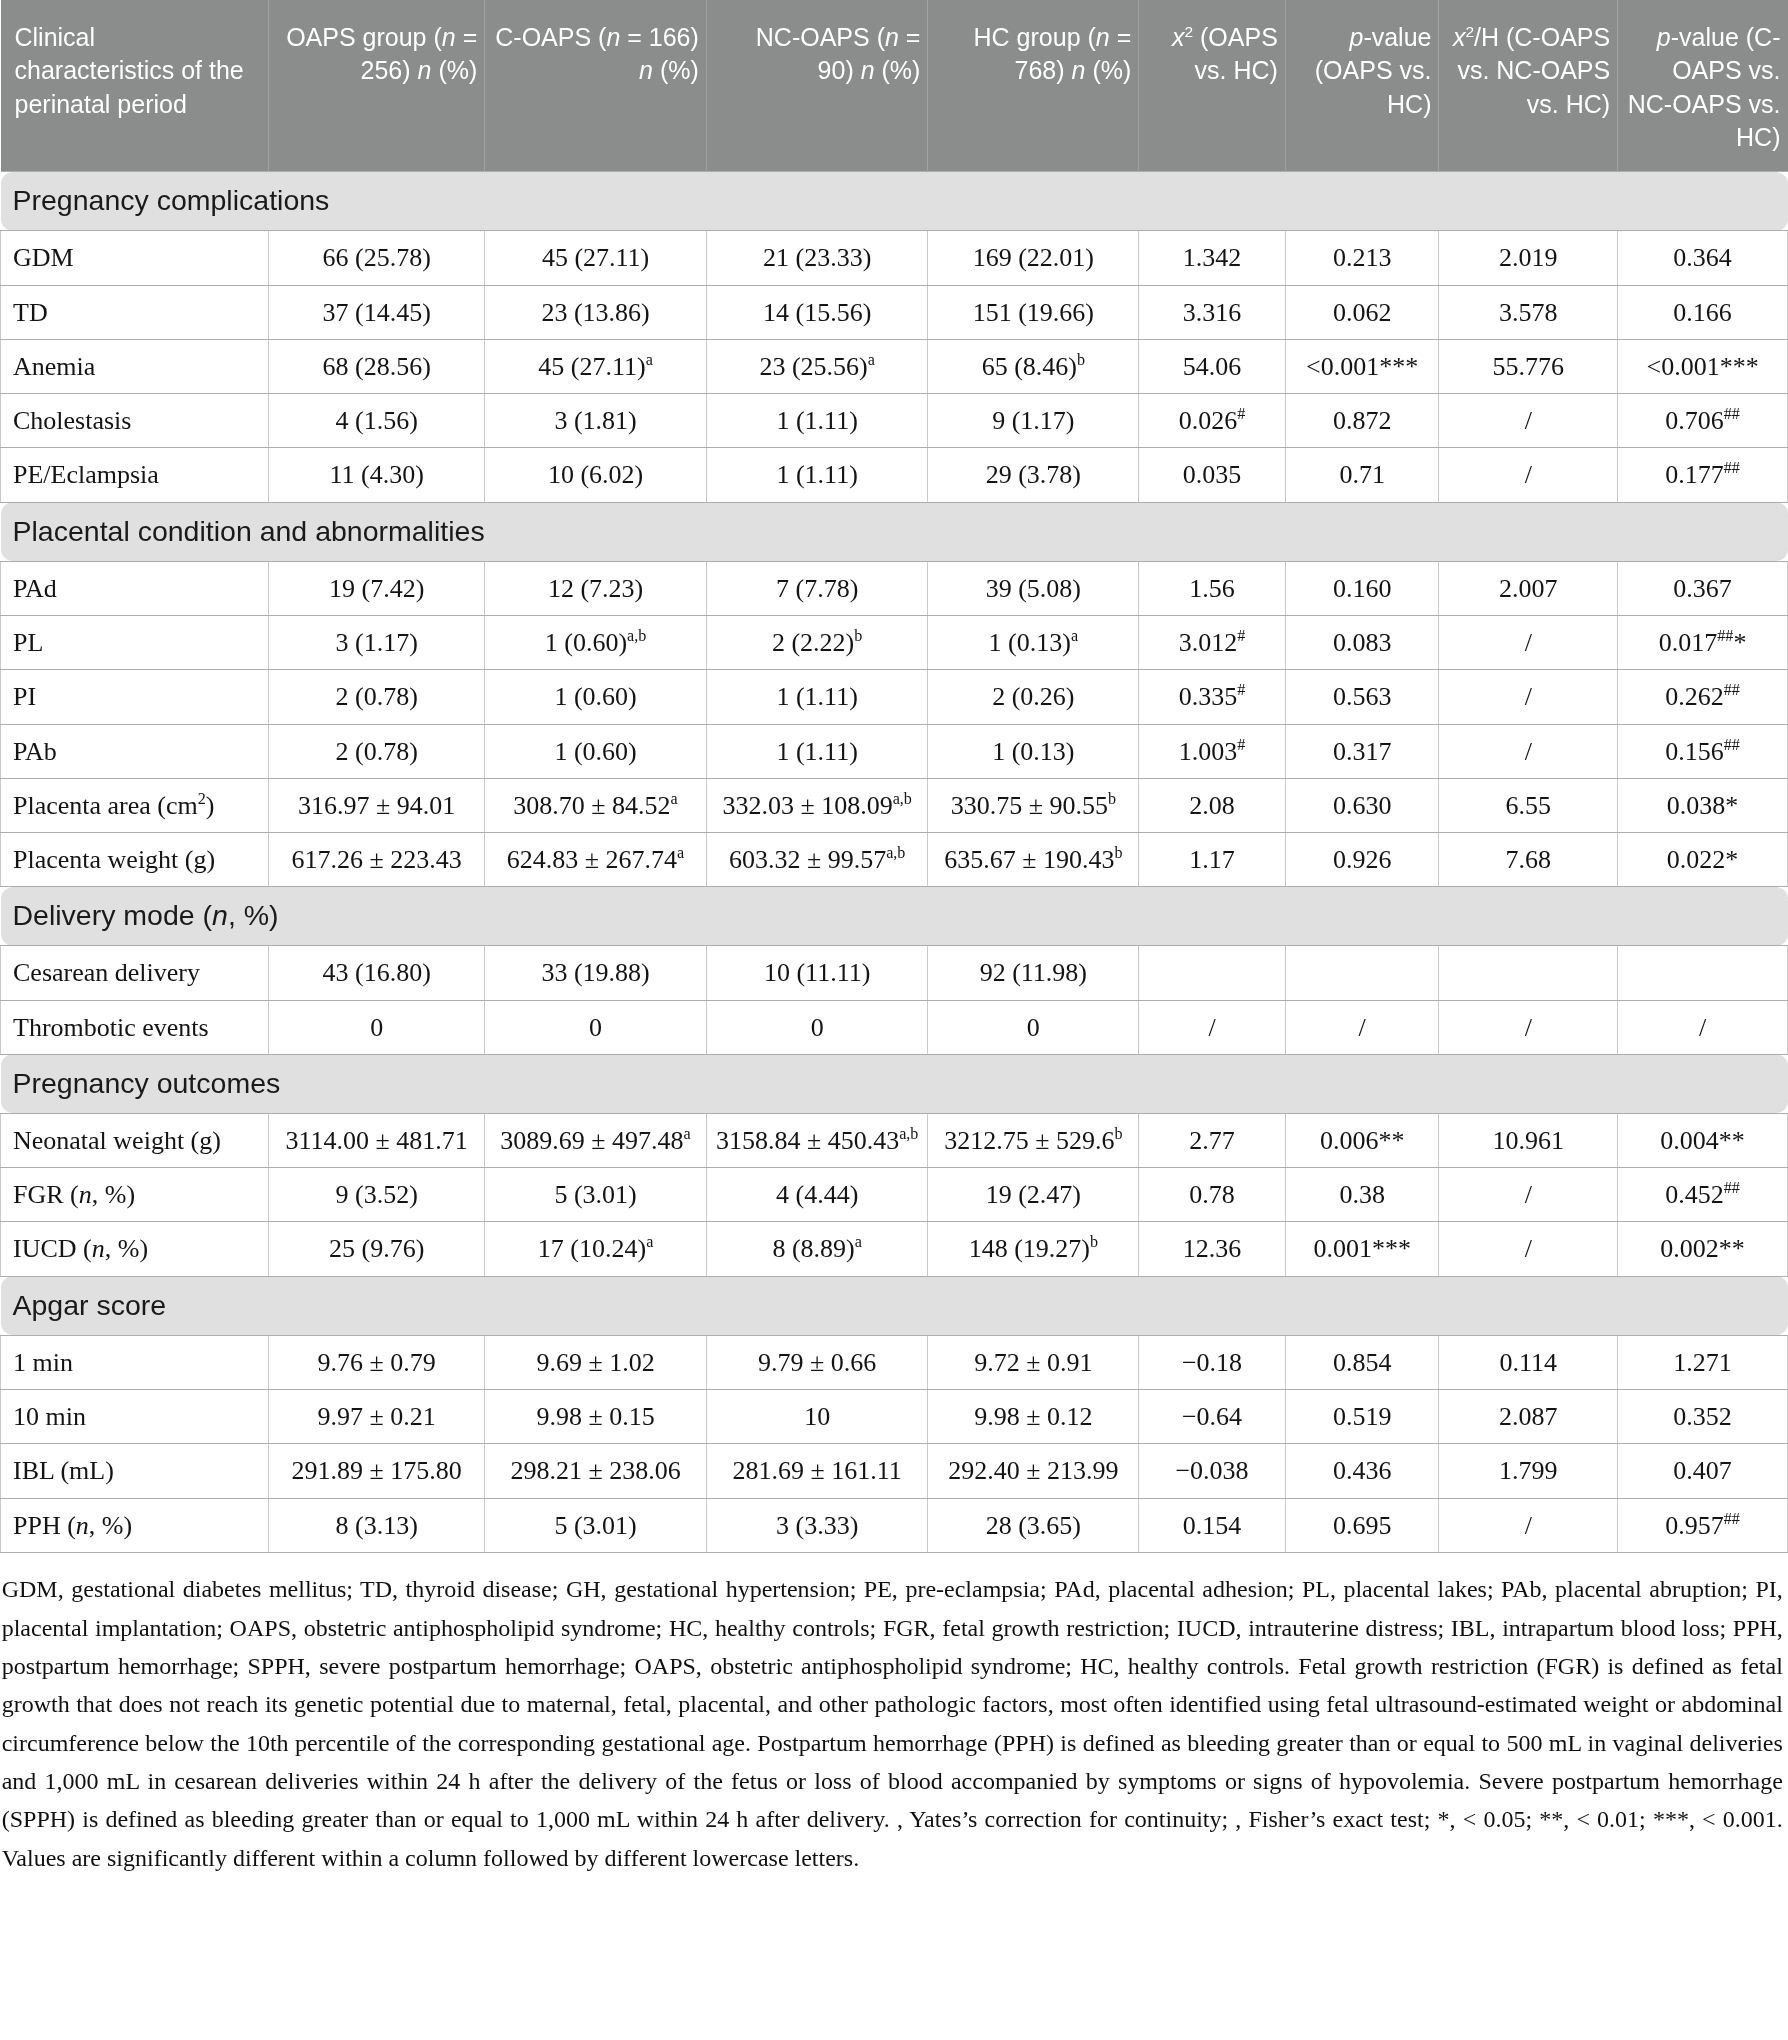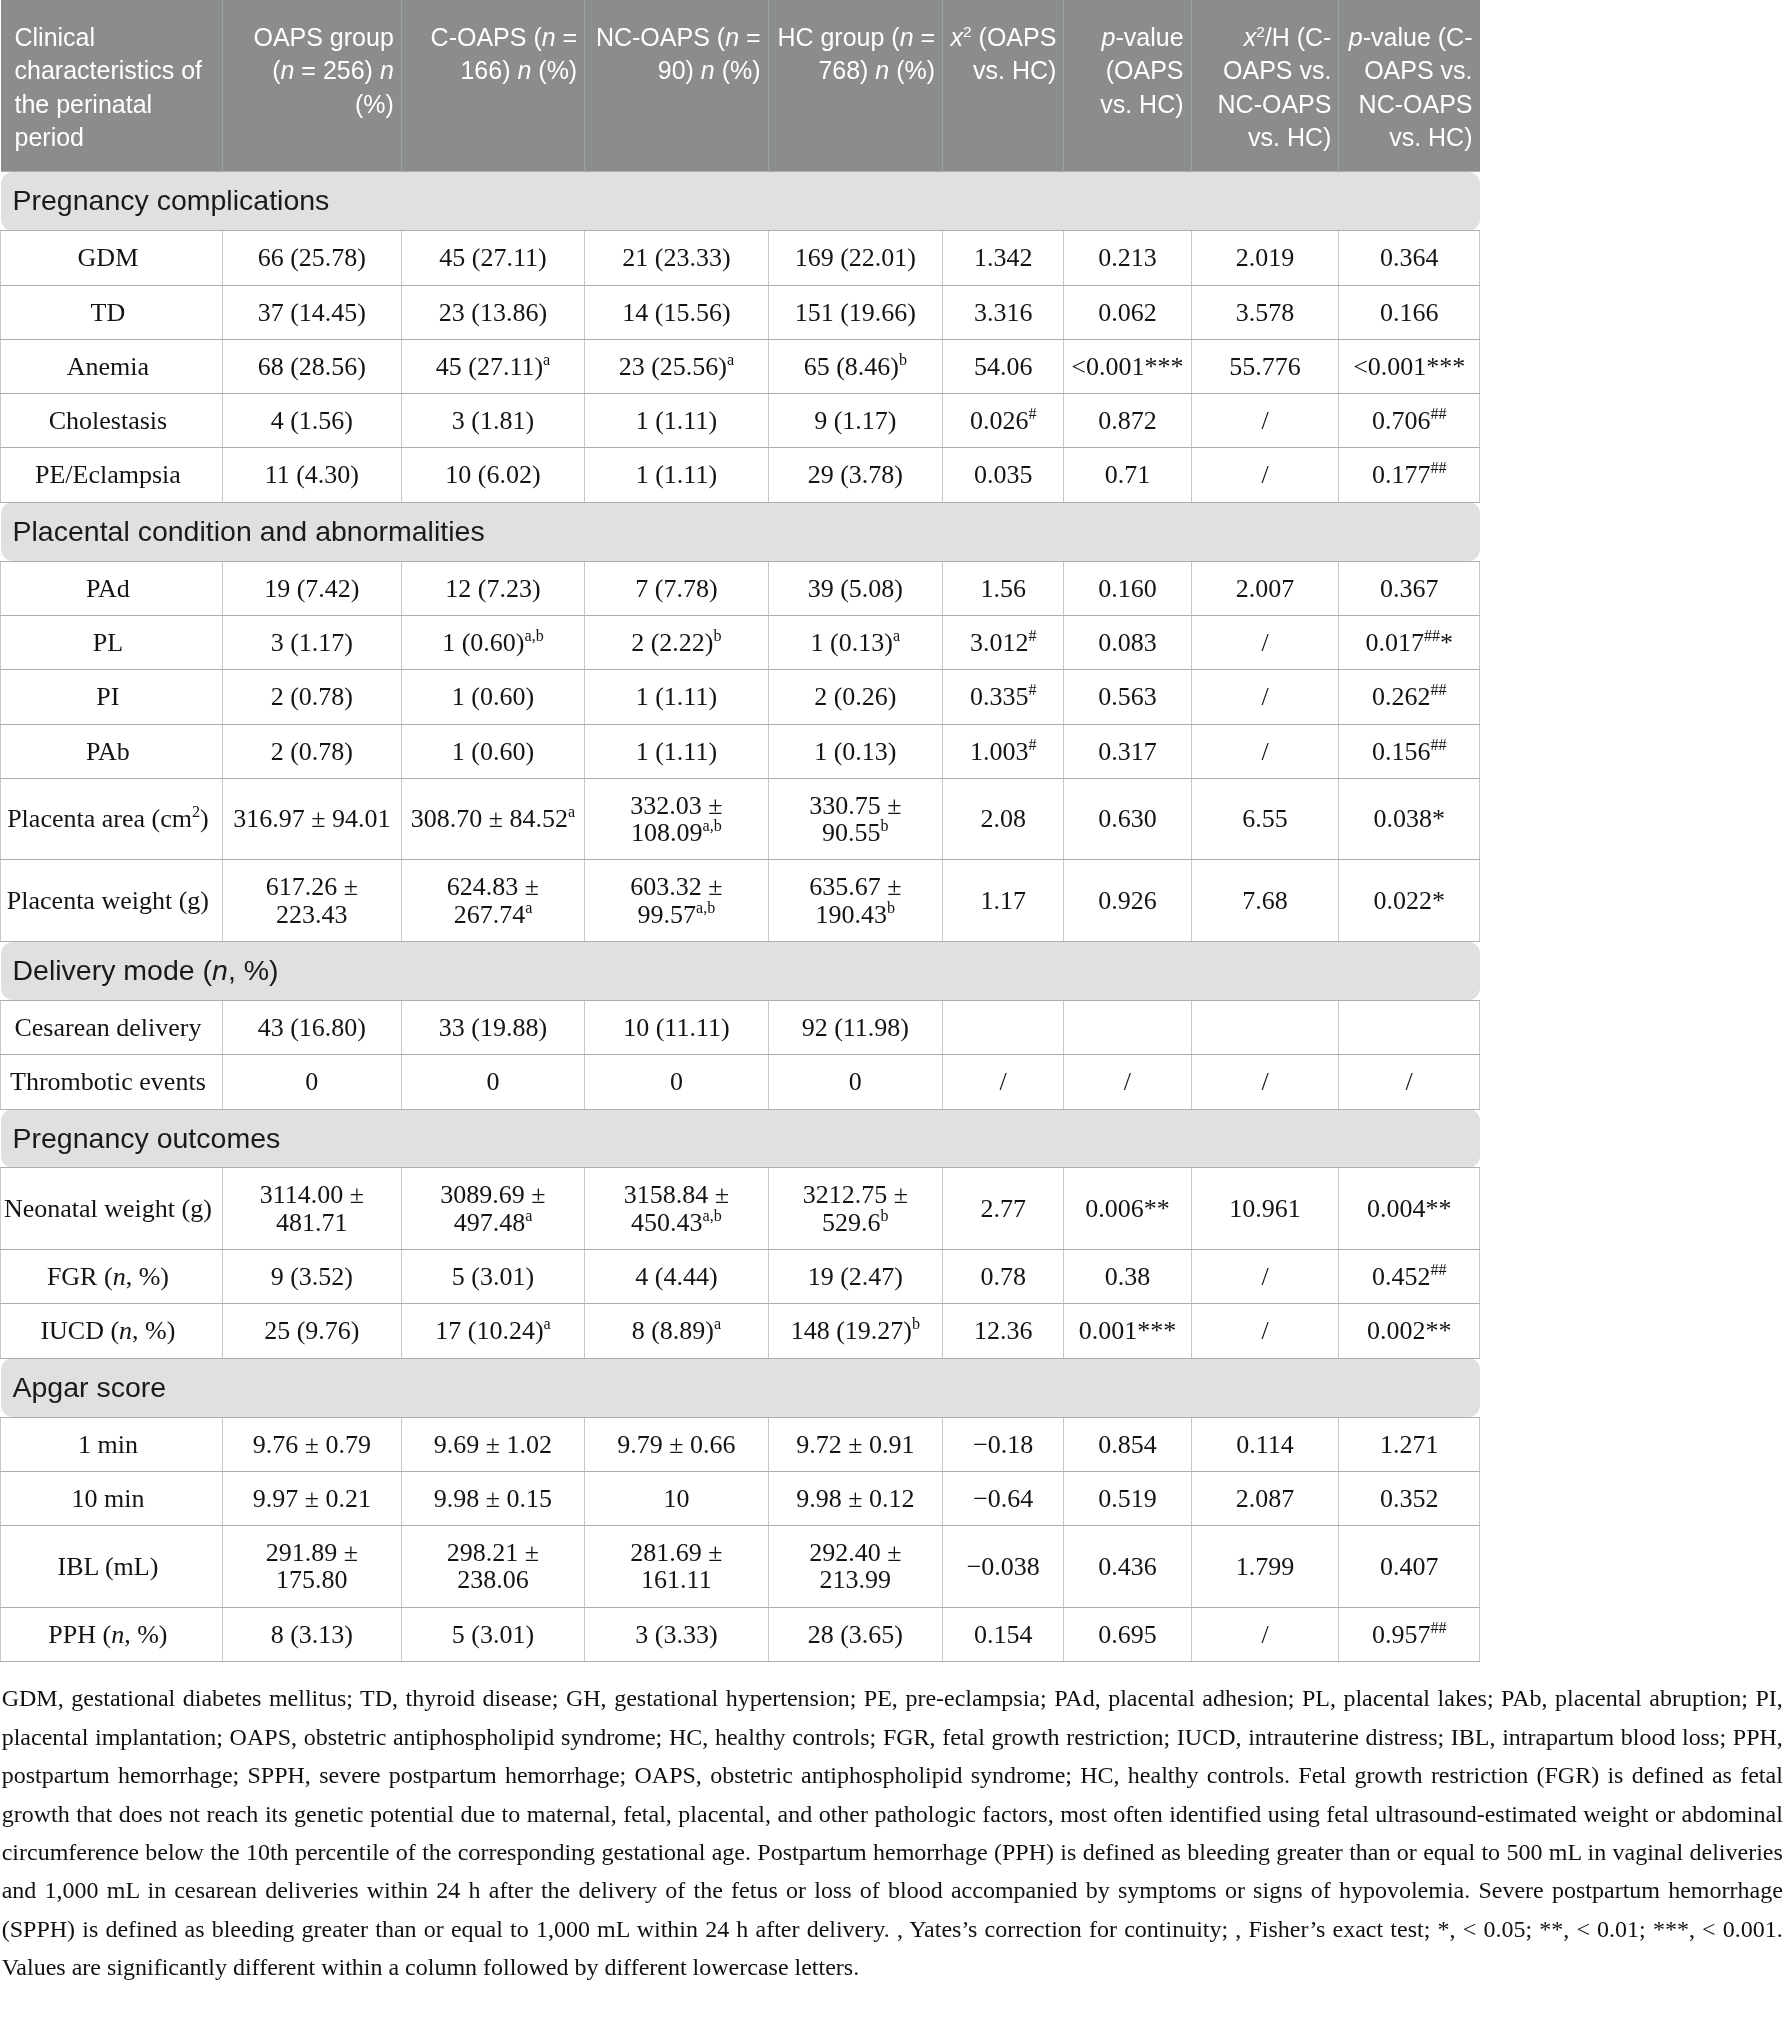--- a/index.html
+++ b/index.html
@@ -6,21 +6,21 @@
     --header-bg:#8a8d8c;
     --header-text:#ffffff;
     --section-bg:#e0e0e0;
     --body-text:#141414;
     --grid-vertical:#c9c9c9;
     --grid-horizontal:#aeaeae;
     --header-divider:#9da3a1;
   }
   html,body{margin:0;padding:0;background:#ffffff;}
   body{width:1788px;font-family:"Liberation Serif",serif;color:var(--body-text);}
-  table{border-collapse:collapse;width:1480px;table-layout:fixed;}
+  table{border-collapse:collapse;width:1788px;table-layout:fixed;}
   col.c1{width:15.0%} col.c2{width:12.1%} col.c3{width:12.4%} col.c4{width:12.4%}
   col.c5{width:11.8%} col.c6{width:8.2%}  col.c7{width:8.6%}  col.c8{width:10.0%} col.c9{width:9.5%}
   thead th{
     background:var(--header-bg);
     color:var(--header-text);
     font-family:"Liberation Sans",sans-serif;
     font-weight:400;
     font-size:25px;
     line-height:1.33;
     vertical-align:top;
@@ -33,21 +33,21 @@
   tbody td{
     font-size:26px;
     line-height:1.05;
     padding:13px 7px;
     border:1.7px solid var(--grid-vertical);
     border-top:1.7px solid var(--grid-horizontal);
     border-bottom:1.7px solid var(--grid-horizontal);
     background:#ffffff;
   }
   tbody td.val{text-align:center;}
-  tbody td.lbl{text-align:center;padding-left:0;}
+  tbody td.lbl{text-align:left;padding-left:12px;}
   tr.section td{
     background:var(--section-bg);
     font-family:"Liberation Sans",sans-serif;
     font-size:28.5px;
     color:#1a1a1a;
     padding:14px 0 14px 12px;
     border-left:none;border-right:none;border-radius:12px;
   }
   sup{font-size:62%;line-height:0;}
   i{font-style:italic;}

